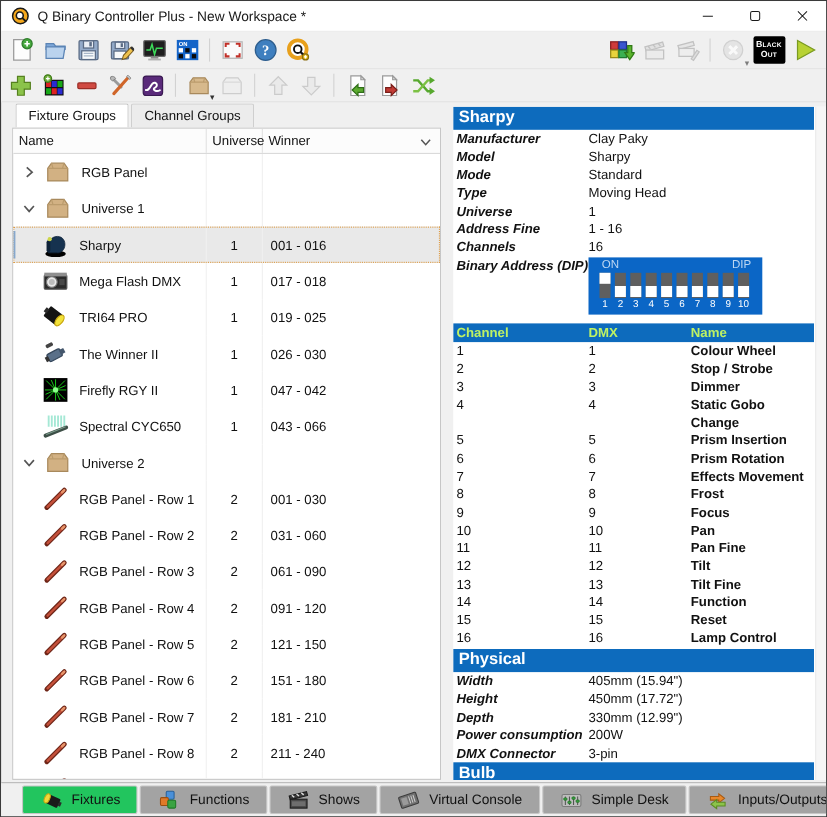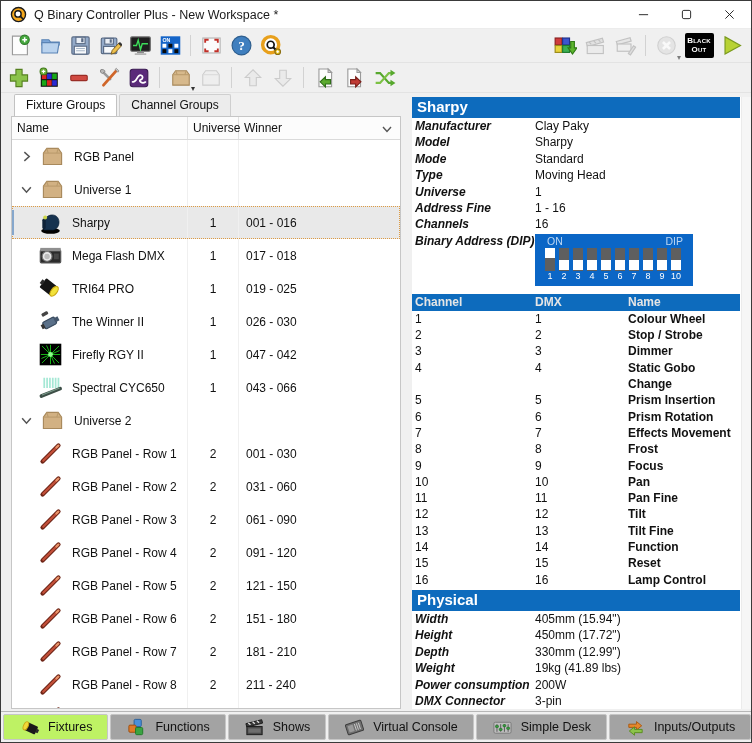--- a/index.html
+++ b/index.html
@@ -73,32 +73,32 @@
   .dip-row{display:flex;margin:1px 0 8px;}
   .dip-box{width:158px;height:52px;background:#0b66c6;flex:none;padding:1px 0 0 0;}
   .dip-labels{display:flex;justify-content:space-between;padding:0 10px 0 12px;color:#bcd6f2;font-size:10.5px;height:13px;line-height:13px;}
   .dip-switches{display:flex;gap:4px;padding-left:10px;}
   .dip-sw{width:10px;height:23px;background:#5f5f5f;position:relative;flex:none;}
   .dip-sw .knob{position:absolute;left:0;right:0;height:10px;background:#fff;}
   .dip-sw.on .knob{top:0;}
   .dip-sw.off .knob{bottom:1px;}
   .dip-numbers{display:flex;gap:4px;padding-left:10px;color:#fff;font-size:9px;}
   .dip-num{width:10px;text-align:center;flex:none;}
-  .chan-header{display:flex;background:#0d6bbd;color:#e5e5e5;font-weight:bold;line-height:17px;margin-top:3px;}
+  .chan-header{display:flex;background:#0d6bbd;color:#bef264;font-weight:bold;line-height:17px;margin-top:3px;}
   .ch-c1{width:123px;padding-left:3px;flex:none;}
   .ch-c2{width:93px;flex:none;}
   .ch-c3{flex:1;}
   .chan-row{display:flex;line-height:16.3px;}
   .chan-row .ch-c3{font-weight:bold;}
   .phys{margin-top:2px;}
 
   
   .bottom-bar{height:31px;flex:none;border-top:1px solid #b7b7b7;background:#f0f0f0;display:flex;align-items:stretch;padding:2px;gap:2px;}
   .btab{display:flex;align-items:center;gap:8px;padding:0 15px;border:1px solid #c6c6c6;background:#a3a3a3;border-radius:2px;font-size:12.5px;white-space:nowrap;}
-  .btab.active{background:#bef264;}
+  .btab.active{background:#22c55e;margin-left:17px;}
   .btab .icon{width:21px;height:21px;}
 </style>
 </head>
 <body>
 
 <div class="window">
 
   <div class="titlebar">
     <span class="logo icon">
         <svg viewBox="0 0 20 20">
@@ -877,24 +877,20 @@
             </div>
             <div class="prop-row">
               <div class="prop-label">Height</div>
               <div class="prop-value">450mm (17.72")</div>
             </div>
             <div class="prop-row">
               <div class="prop-label">Depth</div>
               <div class="prop-value">330mm (12.99")</div>
             </div>
             <div class="prop-row">
-              <div class="prop-label">Weight</div>
-              <div class="prop-value">19kg (41.89 lbs)</div>
-            </div>
-            <div class="prop-row">
               <div class="prop-label">Power consumption</div>
               <div class="prop-value">200W</div>
             </div>
             <div class="prop-row">
               <div class="prop-label">DMX Connector</div>
               <div class="prop-value">3-pin</div>
             </div>
             <div class="section-header">Bulb</div>
           </div>
         </div>

